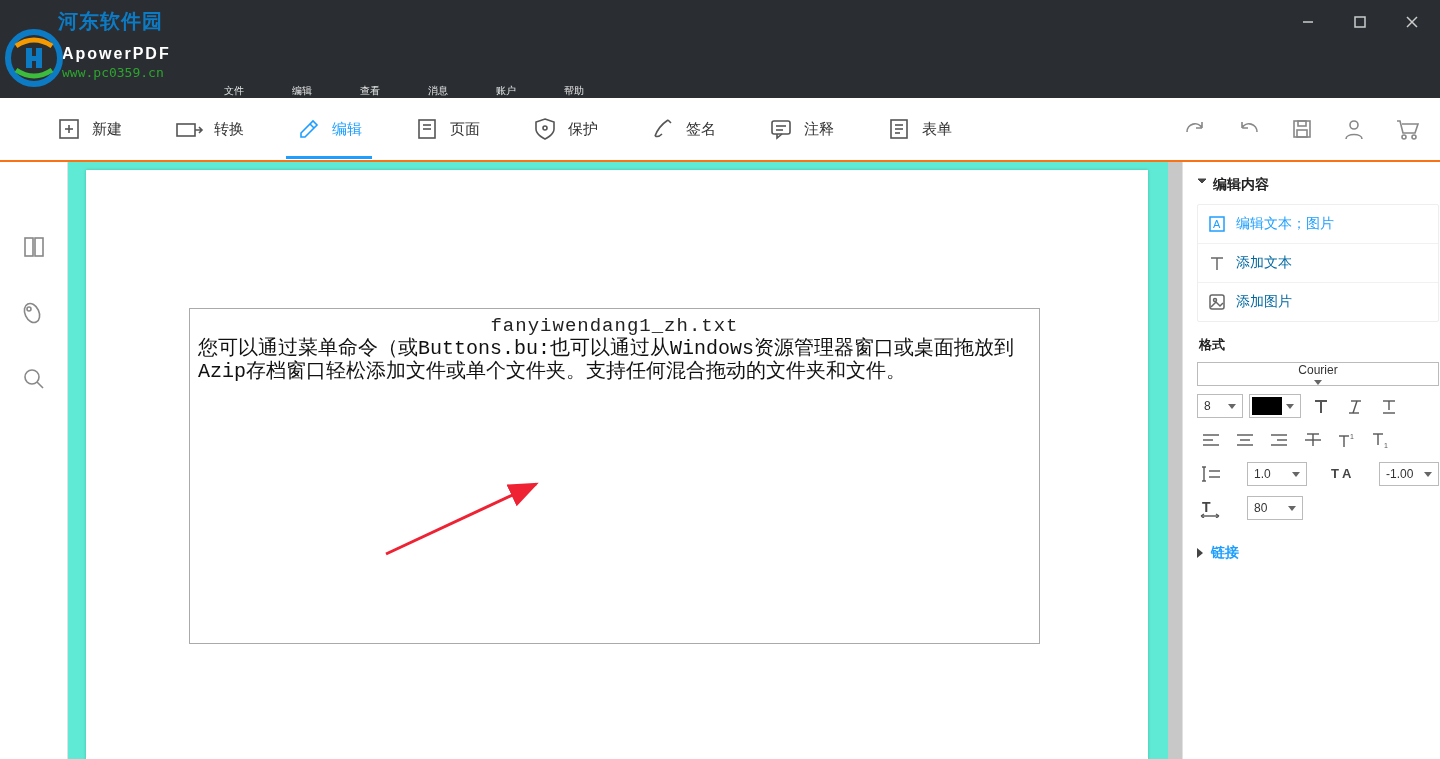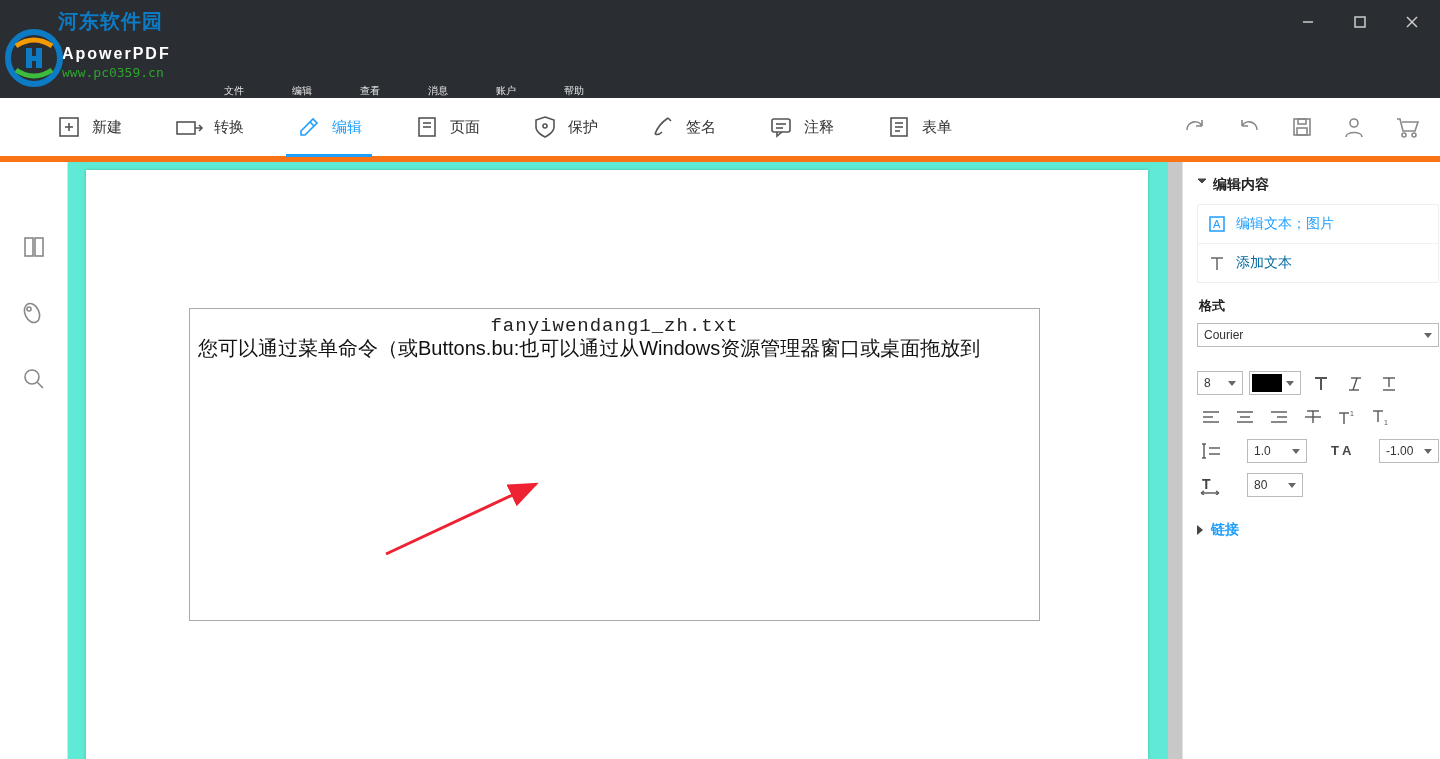--- a/index.html
+++ b/index.html
@@ -14,21 +14,21 @@
 .logo-txt .cn{color:#006cb7;font-size:24px;font-weight:bold;letter-spacing:2px;}
 .logo-txt .cn .app{color:#fff;font-size:16px;font-weight:bold;}
 .logo-txt .url{color:#2da52d;font-size:13px;font-family:monospace;}
 .menu{display:flex;align-items:center;gap:48px;margin-left:24px;}
 .menu span{color:#e4e4e4;font-size:10px;cursor:pointer;}
 .win-ctrl{position:absolute;right:8px;top:8px;display:flex;gap:12px;}
 .win-ctrl .wbtn{width:40px;height:28px;display:flex;align-items:center;justify-content:center;color:#ccc;cursor:pointer;}
 .win-ctrl .wbtn svg{stroke:#ccc;}
 
 
-.toolbar{height:64px;border-bottom:6px solid #f97316;display:flex;align-items:center;padding:0 40px 0 52px;position:relative;}
+.toolbar{height:64px;border-bottom:2px solid #f97316;display:flex;align-items:center;padding:0 40px 0 52px;position:relative;}
 .tool{display:flex;align-items:center;gap:10px;margin-right:44px;cursor:pointer;position:relative;padding:16px 4px;}
 .tool svg{stroke:#555;fill:none;stroke-width:1.6;}
 .tool.active svg{stroke:#1e9fff;}
 .tool span{font-size:15px;color:#333;}
 .tool.active{color:#1e9fff;}
 .tool.active span{color:#1e9fff;}
 .tool.active::after{content:"";position:absolute;bottom:-1px;left:-6px;right:-6px;height:3px;background:#1e9fff;}
 .toolbar-r{position:absolute;right:20px;display:flex;align-items:center;gap:28px;}
 .toolbar-r .ibtn{cursor:pointer;display:flex;align-items:center;justify-content:center;}
 .toolbar-r svg{stroke:#888;fill:none;stroke-width:1.6;}
@@ -37,37 +37,37 @@
 .main{display:flex;height:calc(759px - 80px - 64px);}
 .lside{width:68px;border-right:1px solid #e1e1e1;display:flex;flex-direction:column;align-items:center;padding-top:72px;gap:36px;}
 .lside .lbtn{cursor:pointer;}
 .lside svg{stroke:#888;fill:none;stroke-width:1.6;}
 
 .canvas-wrap{flex:1;background:#5eead4;padding:8px 24px 0 8px;position:relative;overflow:hidden;}
 .canvas-wrap::after{content:"";position:absolute;right:0;top:0;bottom:0;width:14px;background:#c8c8c8;}
 .page{background:#fff;height:100%;margin:0 10px;position:relative;box-shadow:0 0 3px rgba(0,0,0,.2);}
 .doc-box{position:absolute;top:138px;left:103px;right:108px;border:1px solid #aaa;padding:6px 8px 260px 8px;}
 .doc-title{font-family:"Courier New",monospace;font-size:19px;text-align:center;color:#222;letter-spacing:1px;}
-.doc-body{font-family:Liberation Sans, sans-serif;font-size:20px;color:#111;line-height:1.15;letter-spacing:0;}
+.doc-body{font-family:Liberation Mono, monospace;font-size:20px;color:#111;line-height:1.15;letter-spacing:0;}
 .arrow{position:absolute;top:304px;left:290px;}
 
 .rside{width:258px;border-left:1px solid #e1e1e1;display:flex;}
 .rside .vbar{width:6px;background:#1e9fff;margin:6px 0 6px 4px;border-radius:3px;height:50%;align-self:flex-start;}
 .rpanel{flex:1;padding:8px 10px;}
 .sect-head{display:flex;align-items:flex-start;gap:6px;font-size:14px;font-weight:bold;color:#222;padding:6px 0;cursor:pointer;}
 .sect-head svg{stroke:#444;fill:#444;}
 .opt-list{border:1px solid #eee;border-radius:2px;margin:4px 0 14px 0;}
 .opt{display:flex;align-items:center;gap:10px;padding:10px 10px;font-size:14px;color:#0369a1;cursor:pointer;border-bottom:1px solid #f1f1f1;}
 .opt:last-child{border-bottom:none;}
 .opt.active{color:#1e9fff;}
 .opt svg{stroke:#666;fill:none;stroke-width:1.5;}
 .opt.active svg{stroke:#1e9fff;}
 .fmt-label{font-size:13px;font-weight:bold;color:#222;margin:4px 0 8px 2px;}
 .combo{border:1px solid #bbb;height:24px;display:flex;align-items:center;justify-content:space-between;padding:0 6px;font-size:12px;color:#333;background:#fff;cursor:pointer;}
-.combo.font{width:100%;margin-bottom:24px;}
+.combo.font{width:100%;margin-bottom:8px;flex-direction:column;}
 .row{display:flex;align-items:center;gap:6px;margin-bottom:10px;}
 .combo.sm{width:46px;}
 .color-box{width:52px;height:24px;border:1px solid #bbb;display:flex;align-items:center;padding:2px;cursor:pointer;}
 .color-sw{width:30px;height:18px;background:#000;}
 .color-car{margin-left:4px;}
 .fmt-ico{width:28px;height:24px;display:flex;align-items:center;justify-content:center;cursor:pointer;}
 .fmt-ico svg{stroke:#555;fill:none;stroke-width:1.4;}
 .row2{display:flex;align-items:center;gap:22px;margin-bottom:10px;}
 .caret{width:0;height:0;border-left:4px solid transparent;border-right:4px solid transparent;border-top:5px solid #666;}
 .link-head{display:flex;align-items:center;gap:8px;font-size:14px;font-weight:bold;color:#1e9fff;padding:6px 0;cursor:pointer;margin-top:18px;}
@@ -237,20 +237,21 @@
           <circle cx="11" cy="11" r="7"></circle>
           <line x1="16" y1="16" x2="22" y2="22"></line>
         </svg></div>
   </div>
 
   <div class="canvas-wrap">
     <div class="page">
       <div class="doc-box">
         <div class="doc-title">fanyiwendang1_zh.txt</div>
         <div class="doc-body">您可以通过菜单命令（或Buttons.bu:也可以通过从Windows资源管理器窗口或桌面拖放到</div>
+        <div class="doc-body">Azip存档窗口轻松添加文件或单个文件夹。支持任何混合拖动的文件夹和文件。</div>
       </div>
       <svg class="arrow" width="180" height="90">
         <defs>
             <marker id="ah" markerWidth="12" markerHeight="12" refX="9" refY="4" orient="auto">
               <path d="M0 0 L10 4 L0 8 Z" fill="#e23"></path>
             </marker>
           </defs>
         <line x1="10" y1="80" x2="160" y2="10" stroke="#e23" stroke-width="3" marker-end="url(#ah)"></line>
       </svg>
     </div>
@@ -273,20 +274,28 @@
             </svg>
           <span>编辑文本；图片</span>
         </div>
         <div class="opt">
           <svg width="18" height="18">
               <line x1="3" y1="4" x2="15" y2="4"></line>
               <line x1="9" y1="4" x2="9" y2="16"></line>
             </svg>
           <span>添加文本</span>
         </div>
+        <div class="opt">
+          <svg width="18" height="18">
+              <rect x="2" y="2" width="14" height="14" rx="2"></rect>
+              <circle cx="7" cy="7" r="1.5"></circle>
+              <path d="M3 14 L8 9 L12 13 L15 10"></path>
+            </svg>
+          <span>添加图片</span>
+        </div>
       </div>
 
       <div class="fmt-label">格式</div>
       <div class="combo font">
         <span>Courier</span>
           <div class="caret"></div>
       </div>
 
       <div class="row">
         <div class="combo sm">

